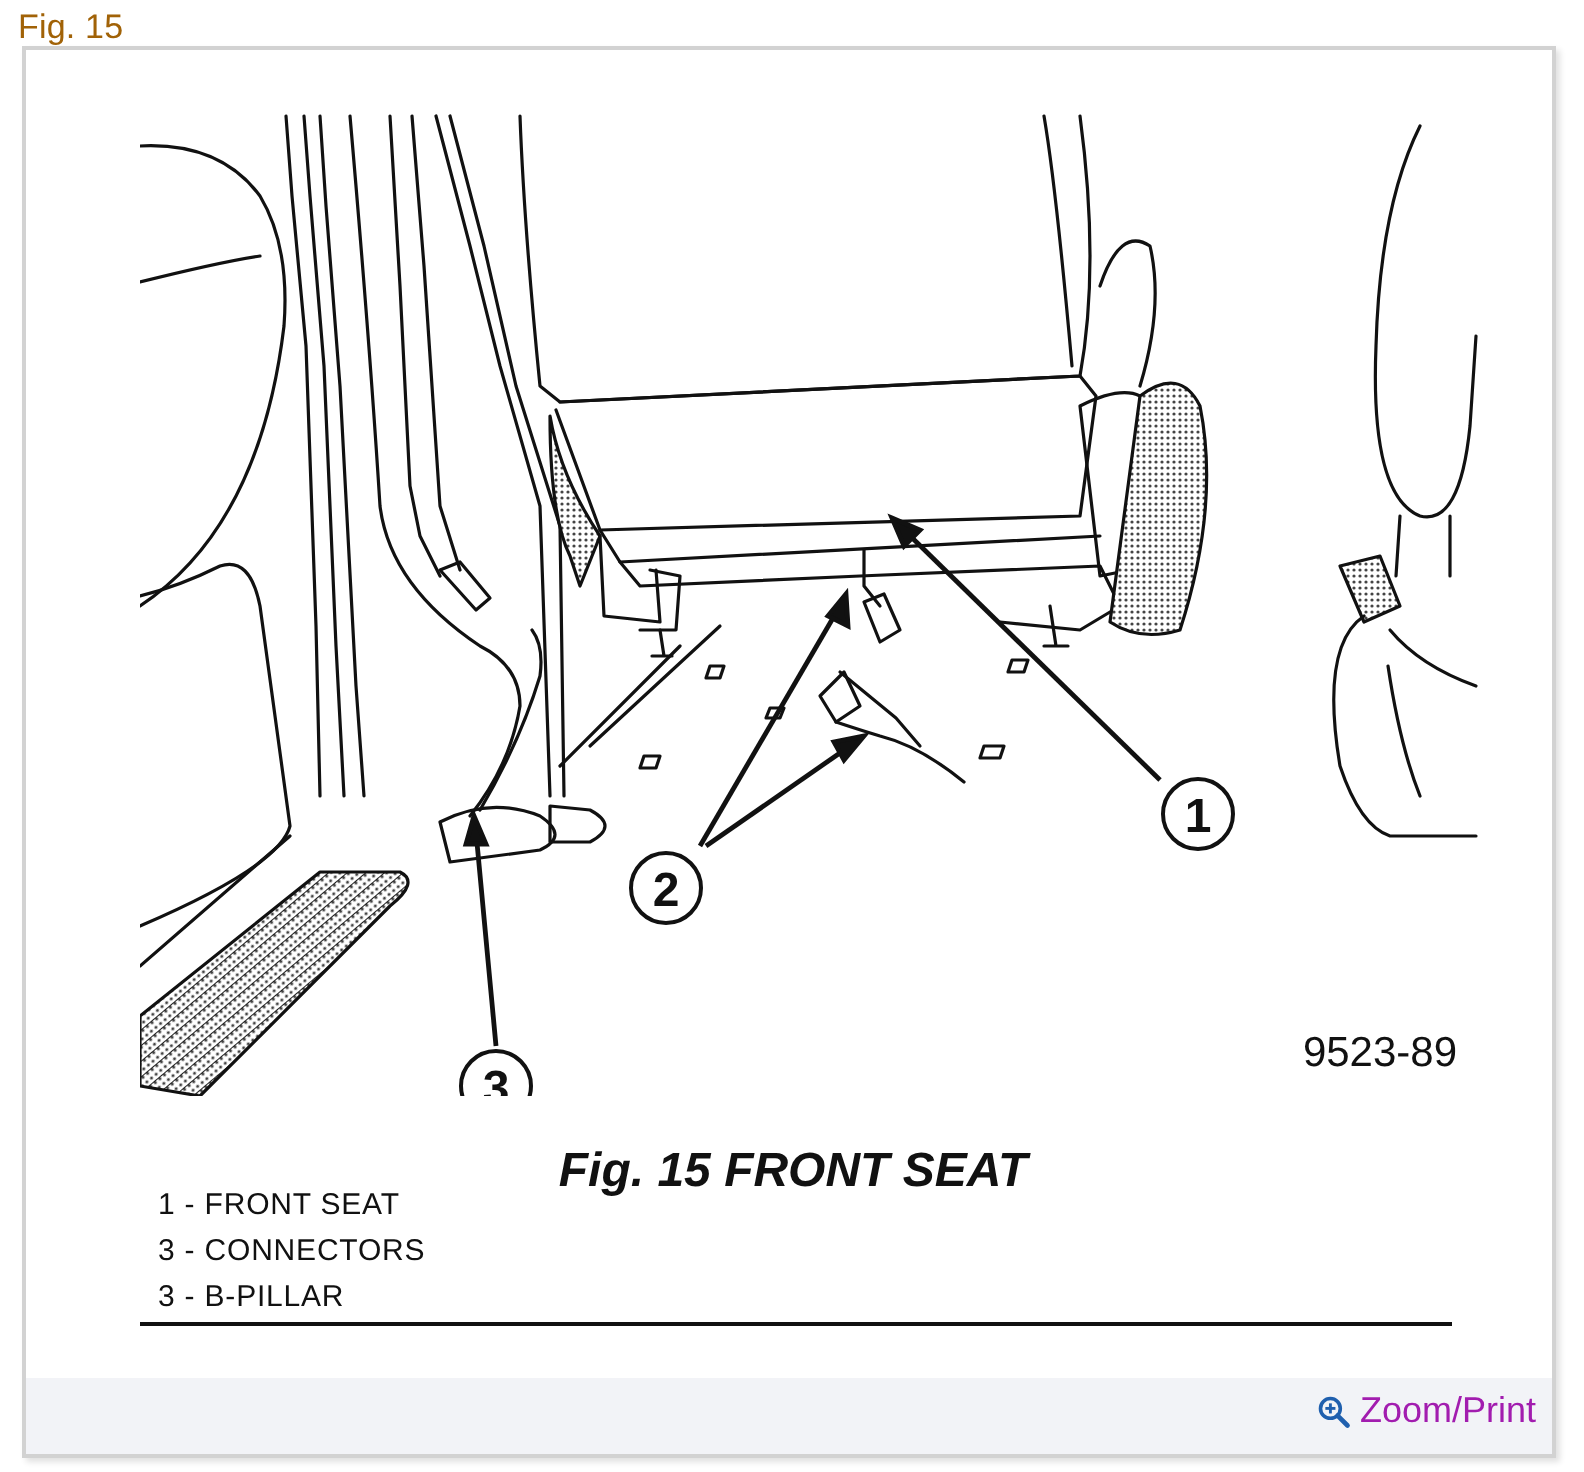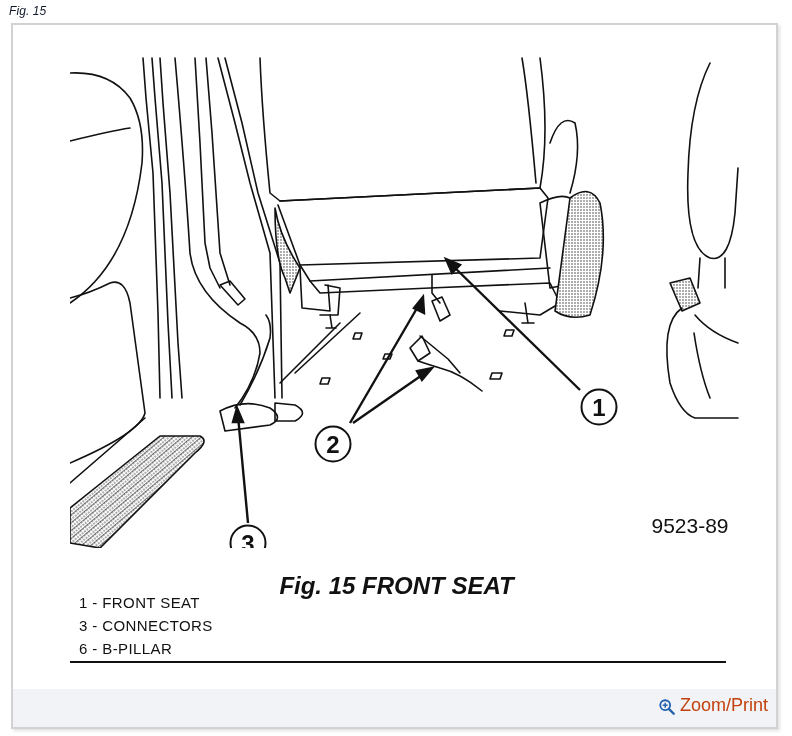--- a/index.html
+++ b/index.html
@@ -1,21 +1,21 @@
 <!DOCTYPE html>
 <html><head>
   <meta charset="utf-8">
   <style>
     * { box-sizing: border-box; margin: 0; padding: 0; }
     html, body { width: 792px; height: 736px; background: #ffffff; overflow: hidden; }
     body { position: relative; font-family: "Liberation Sans", sans-serif; color: #222; }
 
     .fig-label {
       position: absolute; left: 9px; top: 4px;
-      font-size: 12px; color: #0f172a; letter-spacing: 0.1px; font-style: italic;
+      font-size: 17px; color: #a16207; letter-spacing: 0.1px;
     }
 
     .card {
       position: absolute; left: 11px; top: 23px; width: 767px; height: 706px;
       border: 2px solid #d2d2d2;
       box-shadow: 2px 2px 3px rgba(0,0,0,0.12);
       background: #ffffff;
     }
 
     .illustration {
@@ -42,22 +42,22 @@
       position: absolute; left: 57px; top: 636px; width: 656px; height: 2px;
       background: #111;
     }
 
     .footer {
       position: absolute; left: 0; bottom: 0; width: 763px; height: 38px;
       background: #f2f3f7;
     }
     .zoom-link {
       position: absolute; right: 8px; top: 6px;
-      display: flex; align-items: flex-end; gap: 4px;
-      color: #c2410c; font-size: 18px; text-decoration: none; cursor: pointer;
+      display: flex; align-items: center; gap: 4px;
+      color: #a21caf; font-size: 18px; text-decoration: none; cursor: pointer;
     }
     .zoom-link svg { width: 18px; height: 18px; }
   </style>
 </head>
 <body>
 
 <div class="fig-label">Fig. 15</div>
 
 <div class="card">
 
@@ -163,21 +163,21 @@
 
       <text x="620" y="480" text-anchor="middle" font-family="Liberation Sans, sans-serif" font-size="21" fill="#111">9523-89</text>
     </svg>
   </div>
 
   <div class="caption">Fig. 15 FRONT SEAT</div>
 
   <div class="legend">
     <div class="legend-item">1 - FRONT SEAT</div>
     <div class="legend-item">3 - CONNECTORS</div>
-    <div class="legend-item">6 - B-PILLAR</div>
+    <div class="legend-item">3 - B-PILLAR</div>
   </div>
 
   <div class="legend-rule"></div>
 
   <div class="footer">
     <a class="zoom-link">
       <svg viewBox="0 0 20 20">
         <circle cx="8" cy="8" r="5.5" fill="none" stroke="#1f5fae" stroke-width="2"></circle>
         <line x1="12" y1="12" x2="17.5" y2="17.5" stroke="#1f5fae" stroke-width="2.6" stroke-linecap="round"></line>
         <line x1="8" y1="5.2" x2="8" y2="10.8" stroke="#1f5fae" stroke-width="1.6"></line>

